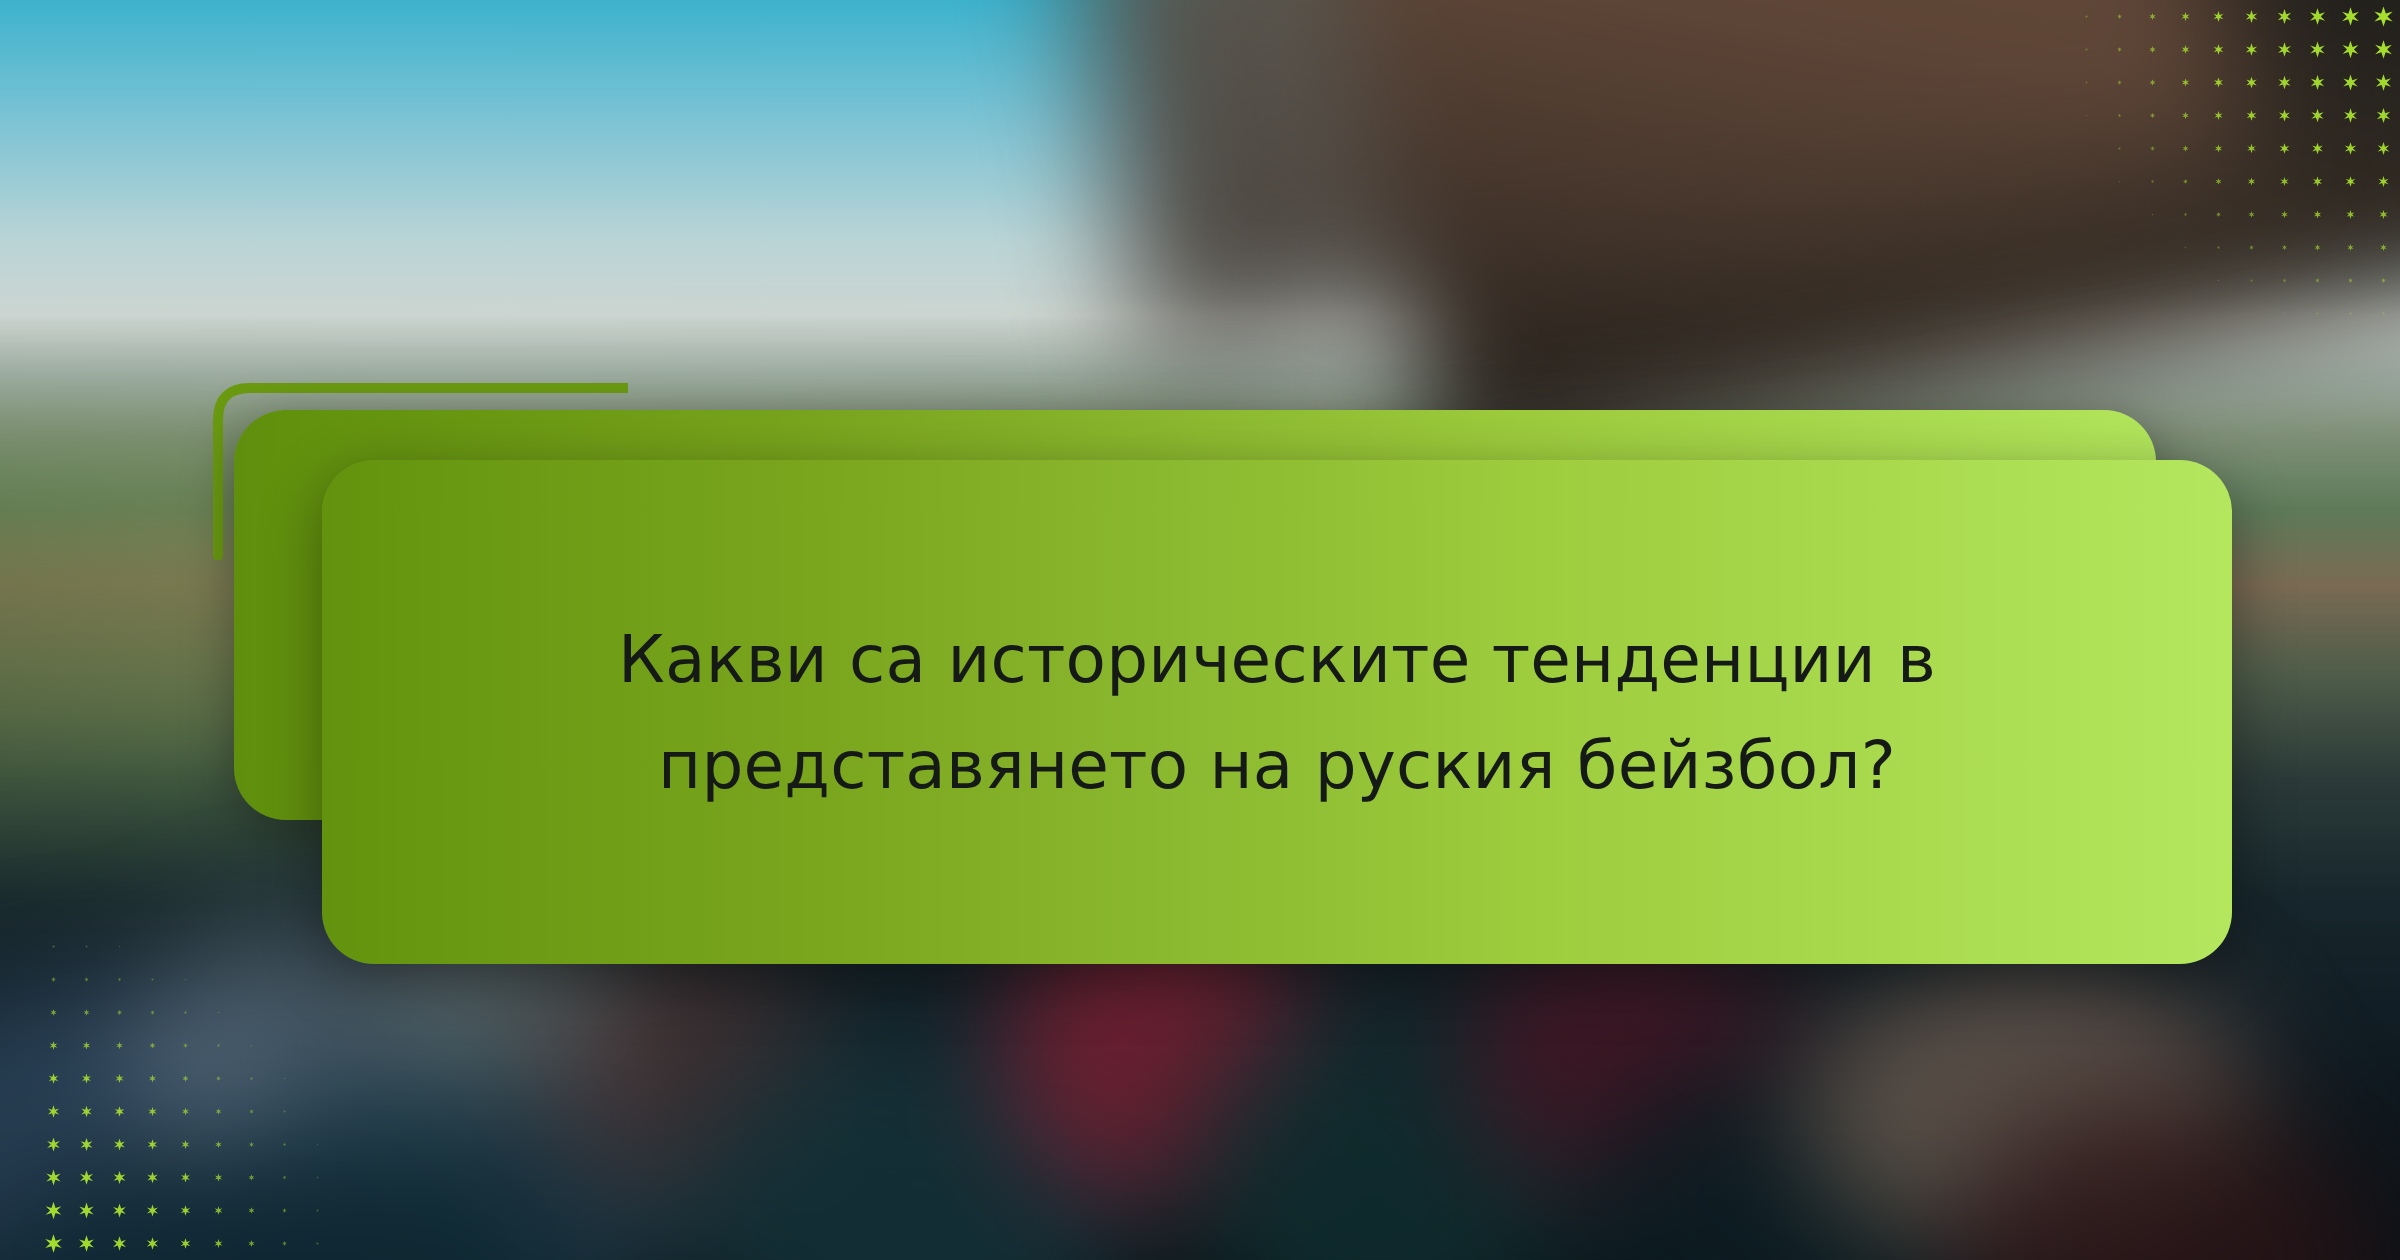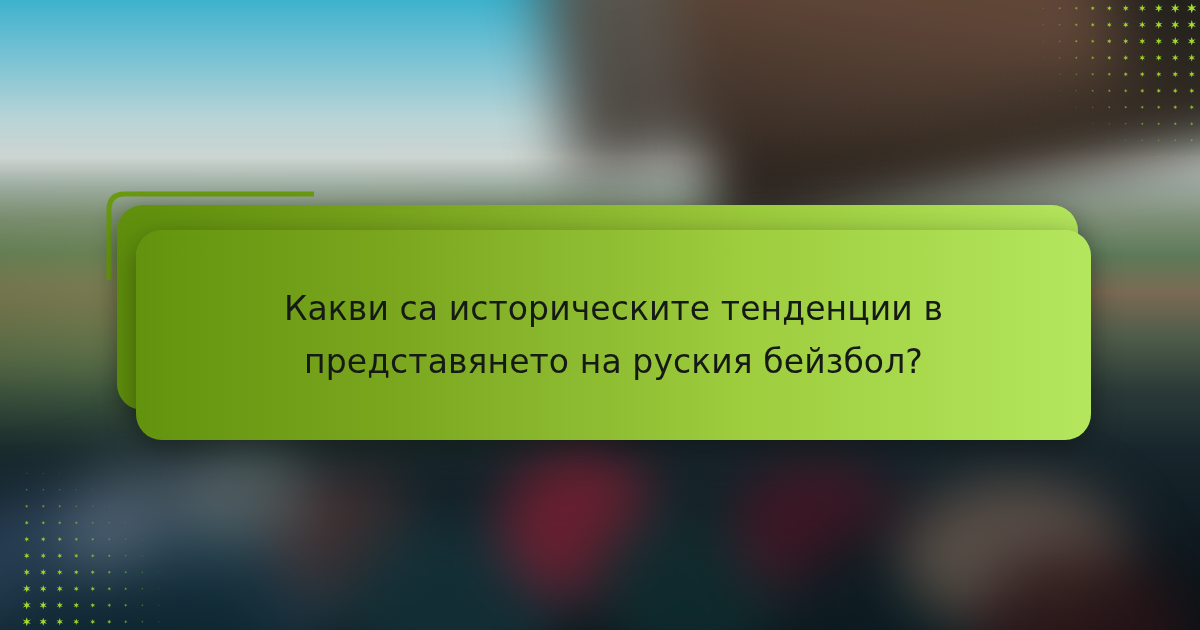--- a/index.html
+++ b/index.html
@@ -130,22 +130,22 @@
       #77a31c 28%,
       #8ab72e 48%,
       #9ccb3c 66%,
       #a9d947 80%,
       #b3e65c 100%);
     box-shadow:0 6px 26px rgba(0,0,0,.35);
   }
 
   .card-front {
     position:absolute;
-    left:136px; top:230px;
-    width:955px; height:210px;
+    left:161px; top:230px;
+    width:955px; height:252px;
     border-radius:26px;
     background:linear-gradient(90deg,
       #63930e 0%,
       #6d9a14 10%,
       #7aa61e 26%,
       #8cba30 46%,
       #9ecd3e 64%,
       #abdb49 80%,
       #b4e75e 100%);
     box-shadow:0 8px 30px rgba(0,0,0,.38);

